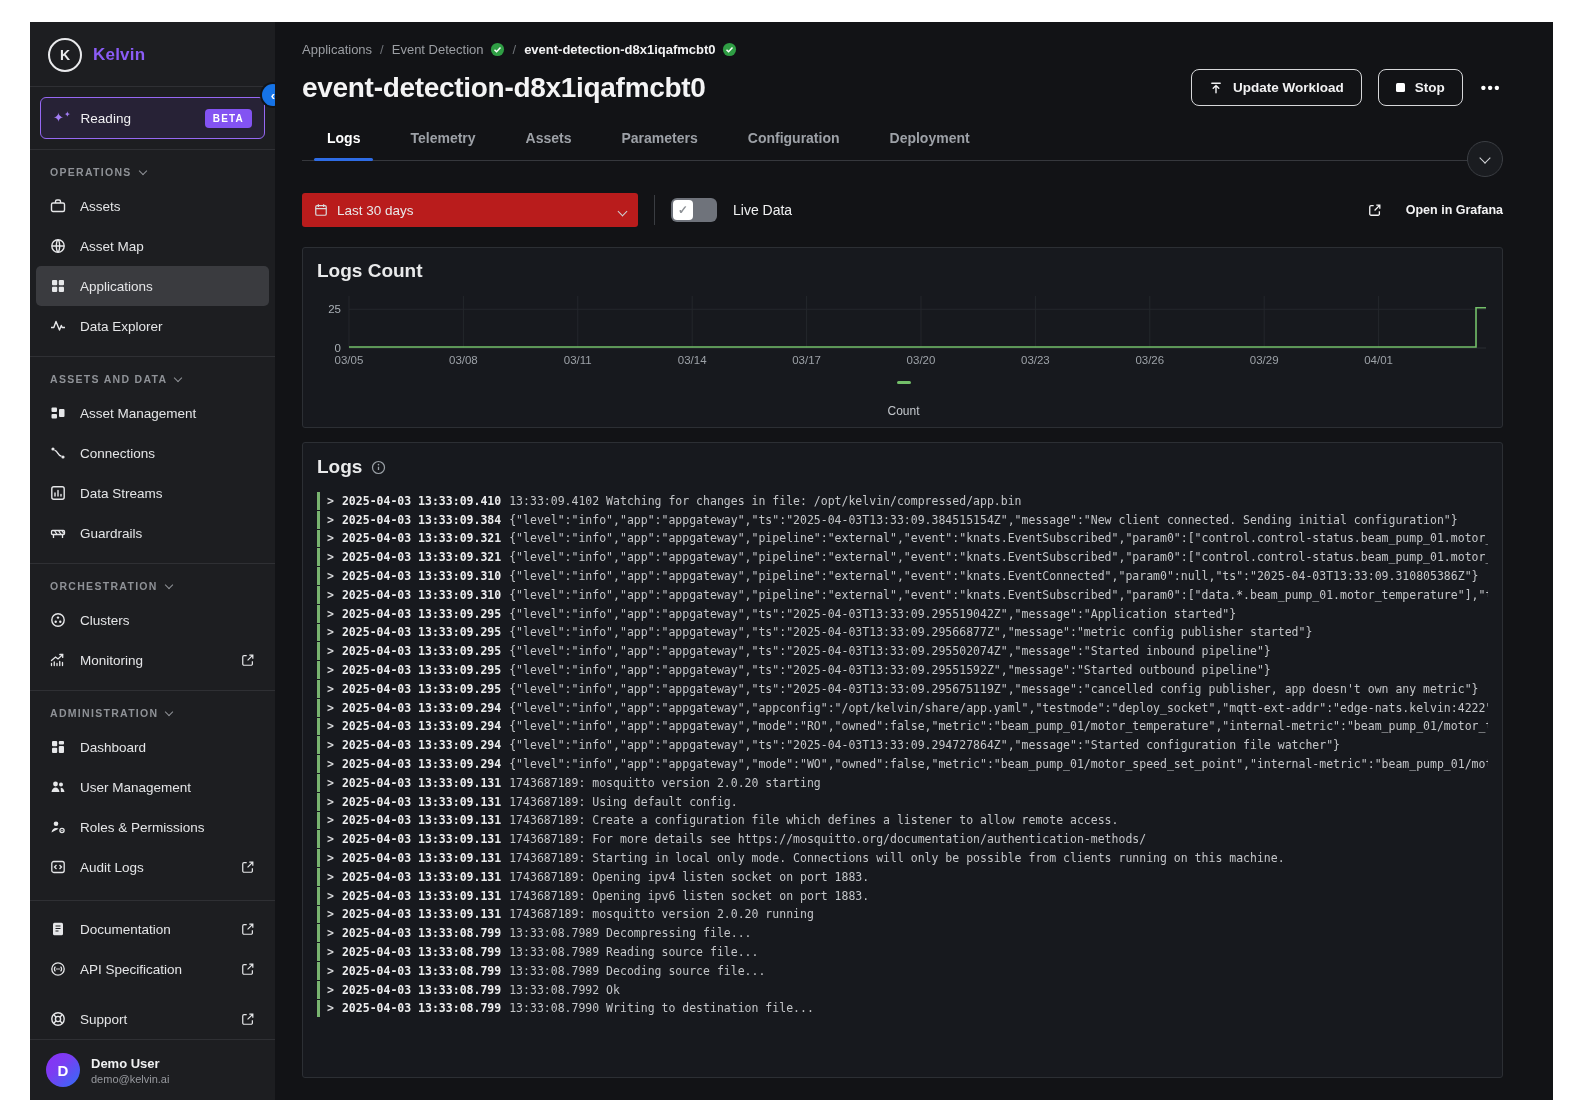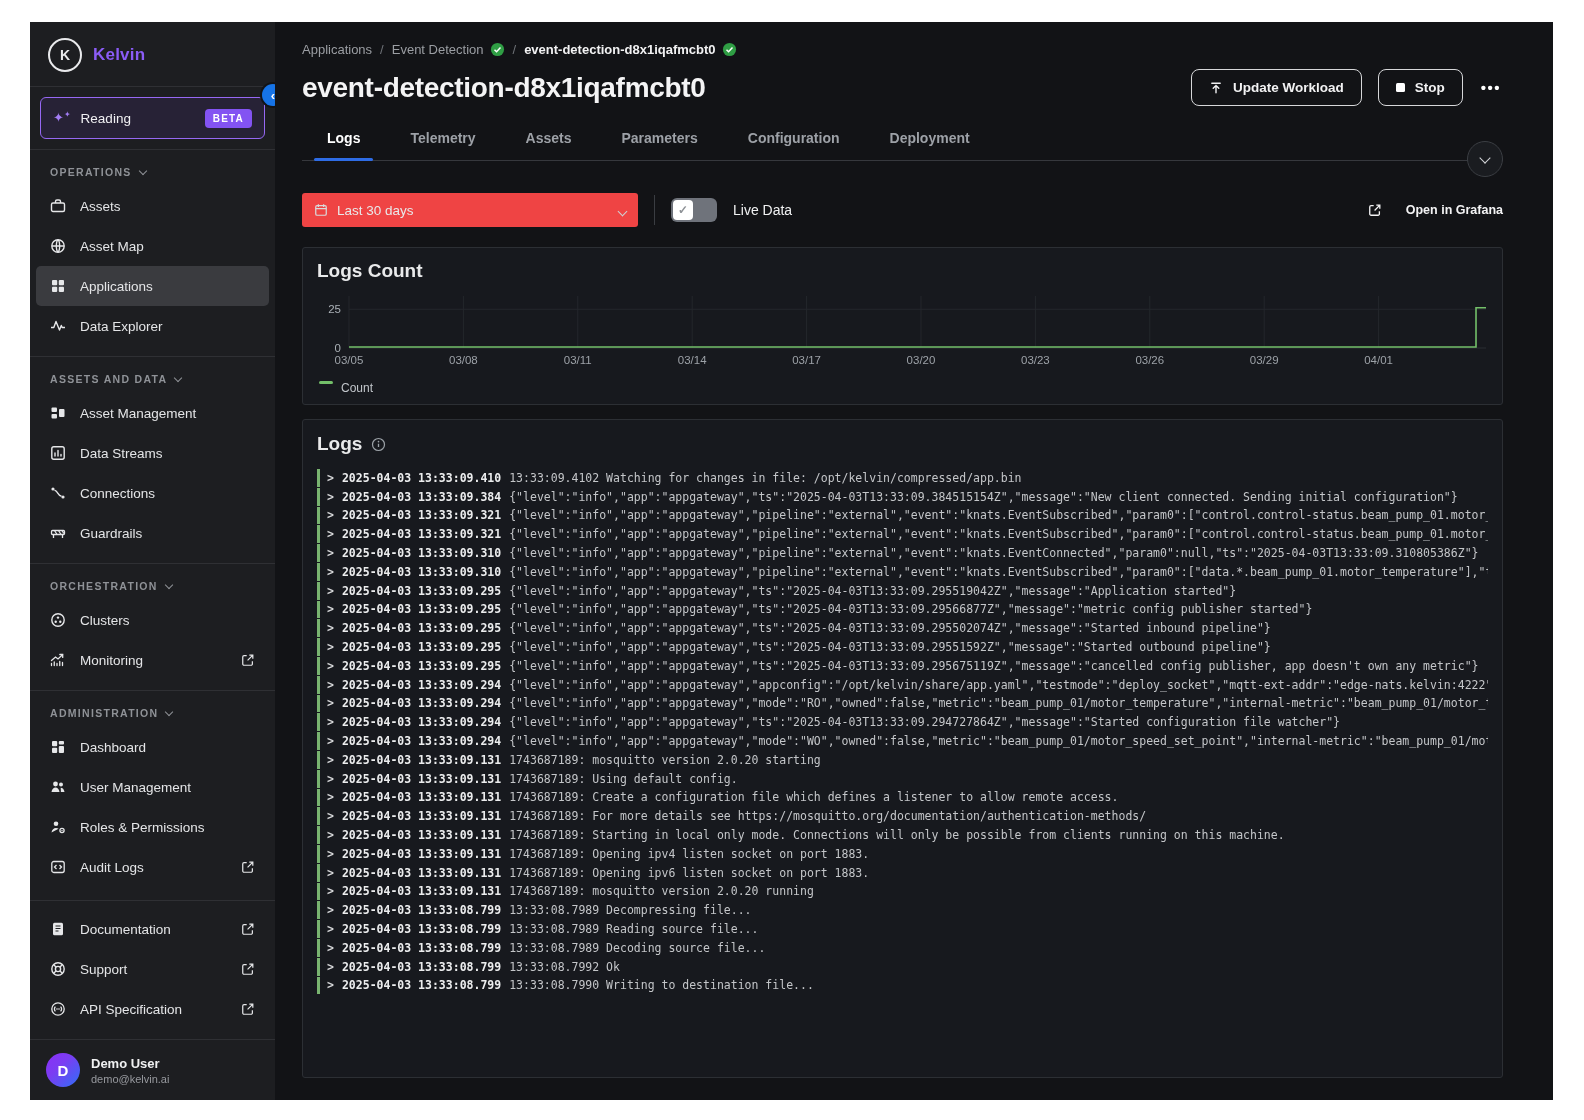--- a/index.html
+++ b/index.html
@@ -48,36 +48,36 @@
   .more-btn{color:#fff;font-size:15px;letter-spacing:1.5px;font-weight:700;cursor:pointer;padding:4px 2px;}
 
   .tabs-row{display:flex;align-items:flex-end;margin:24px 50px 0 27px;border-bottom:1px solid #36383d;position:relative;}
   .tab{padding:0 25px 14px;font-size:14px;font-weight:700;color:#9da1a7;position:relative;cursor:pointer;}
   .tab.active{color:#ffffff;}
   .tab.active::after{content:"";position:absolute;left:12px;right:12px;bottom:-1px;height:3px;background:#2e6ce5;border-radius:2px;}
   .tab-collapse{position:absolute;right:0;bottom:-17px;width:34px;height:34px;border-radius:50%;border:1px solid #3b3e43;background:#1a1c20;display:flex;align-items:center;justify-content:center;cursor:pointer;}
   .tab-collapse .chev{width:7px;height:7px;border-color:#d3d5d8;}
 
   .filter-row{display:flex;align-items:center;gap:16px;margin:32px 50px 0 27px;}
-  .date-dd{display:flex;align-items:center;gap:9px;width:312px;height:34px;background:#ef4444;border-radius:3px;padding:0 12px;color:#e8e9ea;font-size:13.5px;cursor:pointer;}
+  .date-dd{display:flex;align-items:center;gap:9px;width:312px;height:34px;background:#b91c1c;border-radius:3px;padding:0 12px;color:#e8e9ea;font-size:13.5px;cursor:pointer;}
   .date-dd .i{width:14px;height:14px;color:#d9dadc;}
   .dd-caret{margin-left:auto;}
   .dd-caret .chev{width:6px;height:6px;border-color:#cfd1d4;}
   .vdiv{width:1px;height:30px;background:#3a3d42;}
   .toggle{width:46px;height:24px;border-radius:6px;background:#6f737b;position:relative;cursor:pointer;flex:none;}
   .knob{position:absolute;left:2px;top:2px;width:20px;height:20px;border-radius:4px;background:#fff;display:flex;align-items:center;justify-content:center;color:#8d9196;font-size:12px;font-weight:700;}
   .live-label{font-size:14px;color:#f0f1f2;}
   .grafana{margin-left:auto;display:flex;gap:24px;align-items:center;color:#f3f3f4;font-size:12.5px;font-weight:700;cursor:pointer;}
   .grafana .i{width:14px;height:14px;}
 
   .panel{border:1px solid #2c2f34;background:#17191e;border-radius:3px;margin-left:27px;margin-right:50px;}
   .chart-panel{margin-top:20px;padding:12px 14px 6px;}
   .panel-title{font-size:19px;font-weight:700;color:#e9eaeb;}
   .chart-wrap{margin-top:8px;}
-  .legend{display:flex;align-items:flex-start;gap:8px;padding:3px 0 3px 2px;}
+  .legend{display:flex;align-items:center;gap:20px;padding:3px 0 3px 2px;flex-direction:column;}
   .legend-dash{width:14px;height:3px;border-radius:2px;}
   .legend-label{font-size:12px;color:#c2c6cb;}
 
   .logs-panel{margin-top:14px;margin-bottom:22px;flex:1;min-height:0;padding:13px 14px;display:flex;flex-direction:column;overflow:hidden;}
   .logs-head{display:flex;align-items:center;gap:9px;}
   .logs-head .i{width:15px;height:15px;}
   .logs-body{margin-top:14px;flex:1;overflow:hidden;}
   .log-line{display:flex;align-items:center;white-space:nowrap;overflow:hidden;font-family:"DejaVu Sans Mono",monospace;font-size:11.5px;height:17.8px;margin-bottom:1px;border-left:3px solid #79b470;padding-left:7px;cursor:pointer;}
   .log-caret{color:#d6d7d9;font-weight:700;margin-right:8px;}
   .log-ts{color:#ecedee;font-weight:700;margin-right:8px;text-align:right;}
@@ -145,32 +145,32 @@
     <div class="sb-item">
       <svg class="i" viewBox="0 0 16 16" fill="currentColor" stroke="none">
             <rect x="1.5" y="2.5" width="5.5" height="4.5" rx="1"></rect>
             <rect x="1.5" y="9" width="5.5" height="4.5" rx="1"></rect>
             <rect x="9" y="4" width="5.5" height="8" rx="1"></rect>
           </svg>
       <span>Asset Management</span>
     </div>
     <div class="sb-item">
       <svg class="i" viewBox="0 0 16 16" fill="none" stroke="currentColor" stroke-width="1.4">
-            <rect x="1.8" y="1.8" width="12.4" height="12.4" rx="2"></rect>
-            <path d="M5 11V8M8 11V5.5M11 11V9.5" stroke-linecap="round"></path>
-          </svg>
-      <span>Data Streams</span>
-    </div>
-    <div class="sb-item">
-      <svg class="i" viewBox="0 0 16 16" fill="none" stroke="currentColor" stroke-width="1.4">
             <circle cx="3" cy="4" r="1.6" fill="currentColor" stroke="none"></circle>
             <circle cx="13" cy="12" r="1.6" fill="currentColor" stroke="none"></circle>
             <path d="M4.5 5.2C8.5 6.5 7.5 10.5 11.5 11.3"></path>
           </svg>
       <span>Connections</span>
+    </div>
+    <div class="sb-item">
+      <svg class="i" viewBox="0 0 16 16" fill="none" stroke="currentColor" stroke-width="1.4">
+            <rect x="1.8" y="1.8" width="12.4" height="12.4" rx="2"></rect>
+            <path d="M5 11V8M8 11V5.5M11 11V9.5" stroke-linecap="round"></path>
+          </svg>
+      <span>Data Streams</span>
     </div>
     <div class="sb-item">
       <svg class="i" viewBox="0 0 16 16" fill="none" stroke="currentColor" stroke-width="1.3">
             <rect x="1.5" y="5.5" width="13" height="4" rx="1"></rect>
             <path d="M4.5 5.5L7 9.5M8.5 5.5L11 9.5M12 5.5l1.8 3M3.5 9.5V13M12.5 9.5V13"></path>
           </svg>
       <span>Guardrails</span>
     </div>
 
     <div class="sb-div" style="margin-top:10px;"></div>
@@ -250,49 +250,49 @@
 
     <div class="sb-spacer"></div>
 
     <div class="sb-div"></div>
     <div class="sb-item" style="margin-top:8px;">
       <svg class="i" viewBox="0 0 16 16" fill="currentColor" stroke="none">
             <rect x="3" y="1.8" width="10" height="12.4" rx="1.5"></rect>
             <path d="M5.5 5h5M5.5 7.5h5M5.5 10h3" stroke="#1d1e21" stroke-width="1.2" fill="none"></path>
           </svg>
       <span>Documentation</span>
-      <span class="ext">
-            <svg class="i" viewBox="0 0 16 16" fill="none" stroke="currentColor" stroke-width="1.4">
-              <path d="M6.5 3H3.5A1.5 1.5 0 0 0 2 4.5v8A1.5 1.5 0 0 0 3.5 14h8a1.5 1.5 0 0 0 1.5-1.5V9.5"></path>
-              <path d="M9.5 2.5h4v4M13 3L7.5 8.5"></path>
-            </svg>
-          </span>
-    </div>
-    <div class="sb-item">
-      <svg class="i" viewBox="0 0 16 16" fill="none" stroke="currentColor" stroke-width="1.4">
-            <circle cx="8" cy="8" r="6.2"></circle>
-            <circle cx="8" cy="8" r="2.6"></circle>
-            <path d="M3.6 3.6l2.3 2.3M12.4 3.6l-2.3 2.3M3.6 12.4l2.3-2.3M12.4 12.4l-2.3-2.3"></path>
-          </svg>
-      <span>Support</span>
       <span class="ext">
             <svg class="i" viewBox="0 0 16 16" fill="none" stroke="currentColor" stroke-width="1.4">
               <path d="M6.5 3H3.5A1.5 1.5 0 0 0 2 4.5v8A1.5 1.5 0 0 0 3.5 14h8a1.5 1.5 0 0 0 1.5-1.5V9.5"></path>
               <path d="M9.5 2.5h4v4M13 3L7.5 8.5"></path>
             </svg>
           </span>
     </div>
     <div class="sb-item" style="margin-bottom:10px;">
       <svg class="i" viewBox="0 0 16 16" fill="none" stroke="currentColor" stroke-width="1.3">
             <circle cx="8" cy="8" r="6.2"></circle>
             <path d="M5.4 5.6c-1.3 1.3-1.3 3.5 0 4.8M10.6 5.6c1.3 1.3 1.3 3.5 0 4.8"></path>
             <circle cx="7" cy="8" r=".8" fill="currentColor" stroke="none"></circle>
             <circle cx="9" cy="8" r=".8" fill="currentColor" stroke="none"></circle>
           </svg>
       <span>API Specification</span>
+      <span class="ext">
+            <svg class="i" viewBox="0 0 16 16" fill="none" stroke="currentColor" stroke-width="1.4">
+              <path d="M6.5 3H3.5A1.5 1.5 0 0 0 2 4.5v8A1.5 1.5 0 0 0 3.5 14h8a1.5 1.5 0 0 0 1.5-1.5V9.5"></path>
+              <path d="M9.5 2.5h4v4M13 3L7.5 8.5"></path>
+            </svg>
+          </span>
+    </div>
+    <div class="sb-item">
+      <svg class="i" viewBox="0 0 16 16" fill="none" stroke="currentColor" stroke-width="1.4">
+            <circle cx="8" cy="8" r="6.2"></circle>
+            <circle cx="8" cy="8" r="2.6"></circle>
+            <path d="M3.6 3.6l2.3 2.3M12.4 3.6l-2.3 2.3M3.6 12.4l2.3-2.3M12.4 12.4l-2.3-2.3"></path>
+          </svg>
+      <span>Support</span>
       <span class="ext">
             <svg class="i" viewBox="0 0 16 16" fill="none" stroke="currentColor" stroke-width="1.4">
               <path d="M6.5 3H3.5A1.5 1.5 0 0 0 2 4.5v8A1.5 1.5 0 0 0 3.5 14h8a1.5 1.5 0 0 0 1.5-1.5V9.5"></path>
               <path d="M9.5 2.5h4v4M13 3L7.5 8.5"></path>
             </svg>
           </span>
     </div>
     <div class="sb-div"></div>
     <div class="user-row">
       <div class="avatar">D</div>

